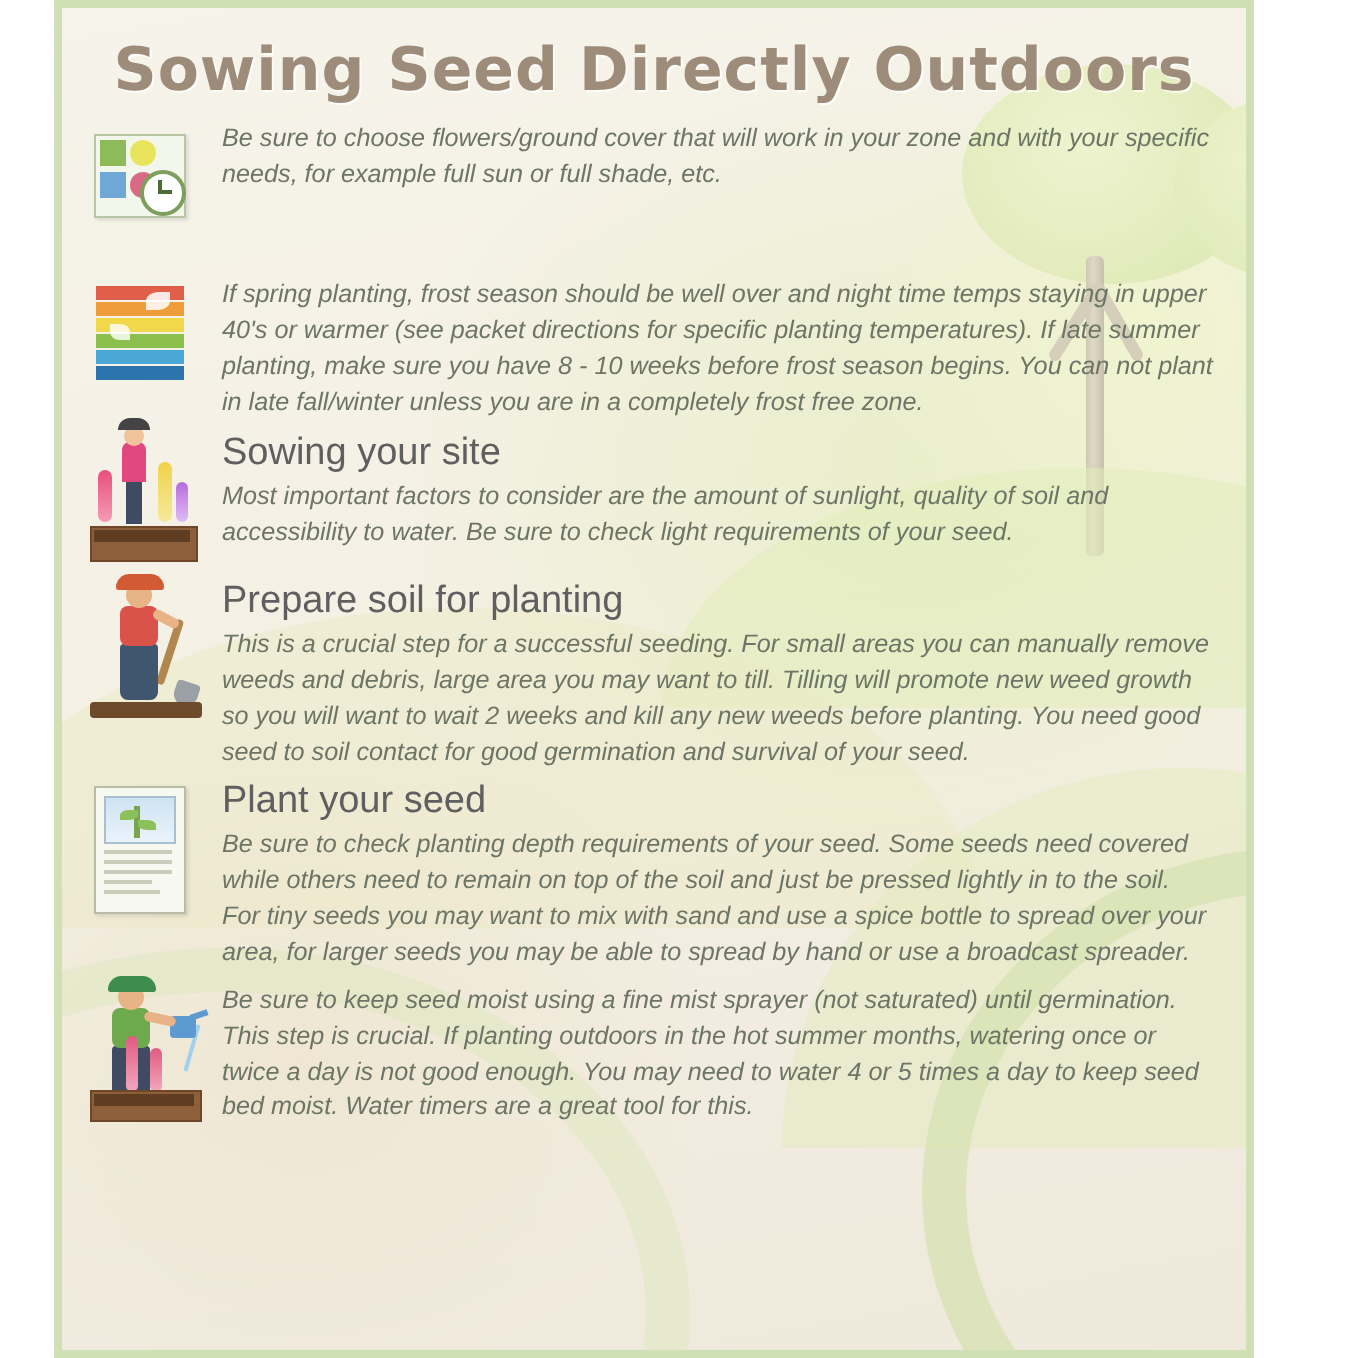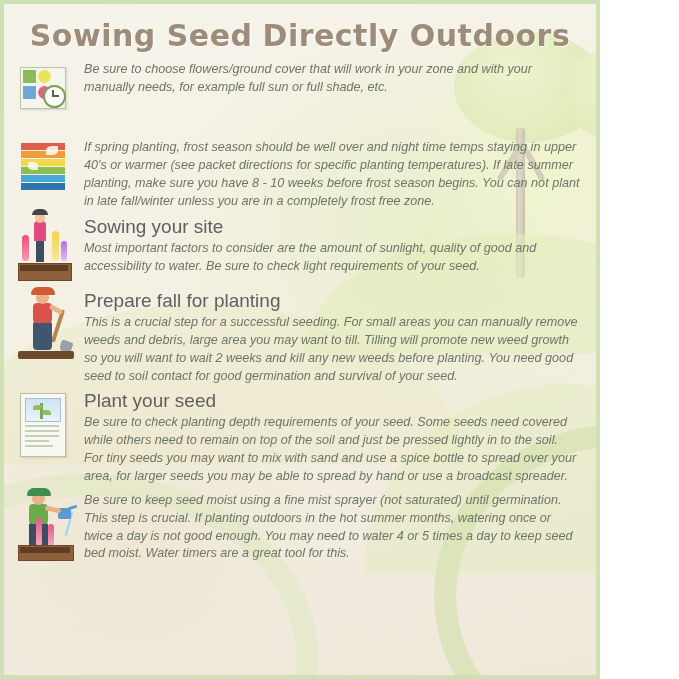--- a/index.html
+++ b/index.html
@@ -16,20 +16,21 @@
     position: relative;
     width: 600px;
     height: 679px;
     box-sizing: border-box;
     background:
       radial-gradient(ellipse 380px 300px at 72% 34%, rgba(232,238,198,0.85) 0%, rgba(232,238,198,0.0) 70%),
       radial-gradient(ellipse 300px 240px at 20% 78%, rgba(236,226,200,0.55) 0%, rgba(236,226,200,0) 70%),
       linear-gradient(170deg, #f6f3ea 0%, #f4f0e4 45%, #efe9dc 100%);
     border: 4px solid #cfe0b4;
     overflow: hidden;
+    margin-left: 27px;
   }
 
   
   .bg-art { position:absolute; inset:0; pointer-events:none; }
 
   .tree { position:absolute; }
   .tree .canopy {
     position:absolute;
     border-radius: 50%;
     background: radial-gradient(circle at 40% 35%, #eef3cf 0%, #e3ecbd 55%, #d9e6ae 100%);
@@ -234,21 +235,21 @@
         <div class="ico i1-card"></div>
         <div class="ico i1-p1"></div>
           <div class="ico i1-p2"></div>
         <div class="ico i1-p3"></div>
           <div class="ico i1-p4"></div>
         <div class="ico i1-clock"></div>
         <div class="ico i1-hand1"></div>
           <div class="ico i1-hand2"></div>
       </div>
       <div class="step-body">
-        <div class="step-text">Be sure to choose flowers/ground cover  that will work in your zone and with your manually needs, for example full sun or full shade, etc.</div>
+        <div class="step-text">Be sure to choose flowers/ground cover  that will work in your zone and with your specific needs, for example full sun or full shade, etc.</div>
       </div>
     </div>
 
     <div class="step">
       <div class="step-icon">
         <div class="ico i2-b i2-b1"></div>
         <div class="ico i2-b i2-b2"></div>
         <div class="ico i2-b i2-b3"></div>
         <div class="ico i2-b i2-b4"></div>
         <div class="ico i2-b i2-b5"></div>
@@ -268,37 +269,37 @@
         <div class="ico i3-f3"></div>
         <div class="ico i3-leg"></div>
         <div class="ico i3-person"></div>
         <div class="ico i3-head"></div>
         <div class="ico i3-hat"></div>
         <div class="ico i3-bed"></div>
         <div class="ico i3-soil"></div>
       </div>
       <div class="step-body">
         <div class="step-head">Sowing your site</div>
-        <div class="step-text">Most important factors to consider are the amount of sunlight, quality of good and accessibility to water. Be sure to check light  requirements of your seed.</div>
+        <div class="step-text">Most important factors to consider are the amount of sunlight, quality of soil and accessibility to water. Be sure to check light  requirements of your seed.</div>
       </div>
     </div>
 
     <div class="step">
       <div class="step-icon" style="height:76px;">
         <div class="ico i4-shovel-h"></div>
         <div class="ico i4-shovel-b"></div>
         <div class="ico i4-legs"></div>
         <div class="ico i4-body"></div>
         <div class="ico i4-arm"></div>
         <div class="ico i4-head"></div>
         <div class="ico i4-hat"></div>
         <div class="ico i4-ground"></div>
       </div>
       <div class="step-body">
-        <div class="step-head">Prepare fall for planting</div>
+        <div class="step-head">Prepare soil for planting</div>
         <div class="step-text">This is a crucial step for a successful seeding. For small areas you can manually remove weeds and debris, large area you may want to till. Tilling will promote new weed growth so you will want to wait 2 weeks and kill any new weeds before planting. You need good seed to soil contact for good germination and survival of your seed.</div>
       </div>
     </div>
 
     <div class="step">
       <div class="step-icon" style="height:76px;">
         <div class="ico i5-sheet"></div>
         <div class="ico i5-img"></div>
         <div class="ico i5-plant"></div>
         <div class="ico i5-leafa"></div>

